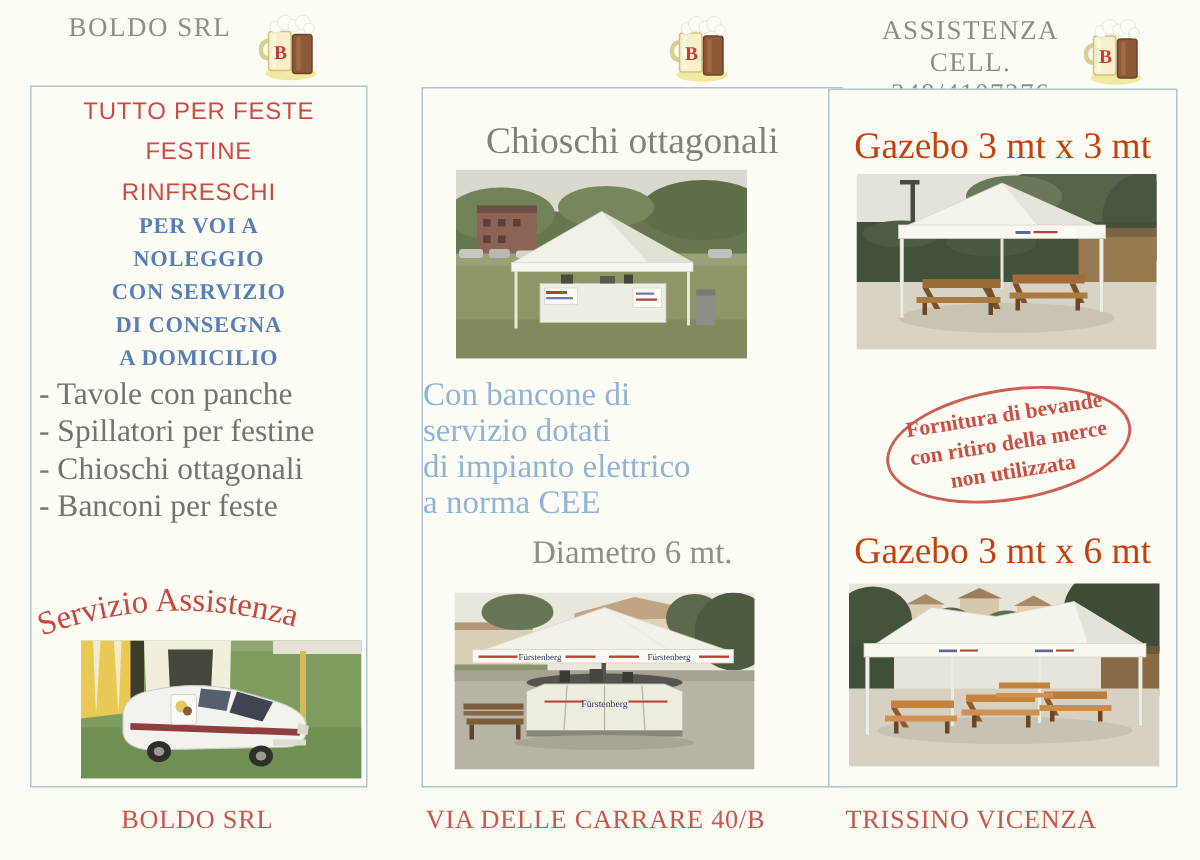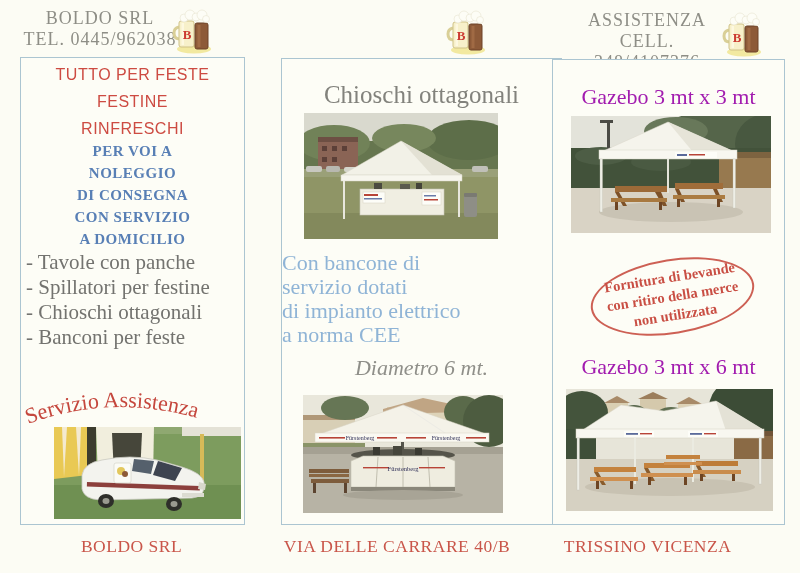--- a/index.html
+++ b/index.html
@@ -17,35 +17,34 @@
   .red-title{position:absolute;left:0;width:100%;text-align:center;
     font-family:"Liberation Sans",sans-serif;font-weight:normal;font-size:16px;line-height:27px;color:#cd4b42;letter-spacing:.5px;}
   .blue-sub{position:absolute;left:0;width:100%;text-align:center;
     font-weight:bold;font-size:15px;line-height:22px;color:#587fb5;letter-spacing:.5px;}
   .rental-list{position:absolute;left:5px;right:2px;font-size:21px;line-height:25px;color:#73736f;}
   
   .mid-title{position:absolute;left:0;width:100%;text-align:center;font-size:25px;color:#82827c;}
   .mid-blue{position:absolute;left:0;width:100%;text-align:left;font-size:22px;line-height:24px;color:#8fb4d6;}
   .mid-gray{position:absolute;left:0;width:100%;text-align:center;font-size:22px;color:#8f8f89;}
   
-  .gz-title{position:absolute;left:0;width:100%;text-align:center;font-size:22px;color:#a21caf;}
+  .gz-title{position:absolute;left:0;width:100%;text-align:center;font-size:25px;color:#c2410c;}
   .oval-stamp{position:absolute;border:2.5px solid #cd6054;border-radius:50%;
     transform:rotate(-9deg);display:flex;flex-direction:column;justify-content:center;
     text-align:center;font-weight:bold;font-size:14.5px;line-height:19px;color:#c94f44;}
   
   .footer-label{position:absolute;text-align:center;font-size:17.5px;letter-spacing:.5px;color:#c9564a;}
   .photo{position:absolute;}
   .photo svg{display:block;}
 </style>
 </head>
 <body>
 
 <div class="abs hdr-text" style="left:20px;top:8px;width:160px;">
   <div>BOLDO SRL</div>
-  <div>TEL. 0445/962038</div>
 </div>
 
 <svg class="abs" style="left:172px;top:7px;" width="44" height="47" viewBox="0 0 44 47">
   <ellipse cx="22" cy="42" rx="17" ry="4.5" fill="#f2e9a0"></ellipse>
   <path d="M7 20 Q2 21 2 26 Q2 32 8 32" fill="none" stroke="#d9cf96" stroke-width="3"></path>
   <rect x="7" y="14" width="15" height="26" rx="2" fill="#f7f0ca" stroke="#cfc286" stroke-width="1"></rect>
   <rect x="9.5" y="16" width="2.5" height="22" fill="#fdf8e0"></rect>
   <text x="15" y="32" font-size="13" font-weight="bold" fill="#cc3b33" text-anchor="middle" font-family="Liberation Serif, serif">B</text>
   <rect x="23" y="16" width="13" height="26" rx="2" fill="#8d5a38" stroke="#6d4228" stroke-width="1"></rect>
   <rect x="25.5" y="18" width="3" height="22" fill="#a06a44"></rect>
@@ -93,22 +92,22 @@
 
 <section class="panel" style="left:20px;top:57px;width:223px;height:466px;">
   <div class="red-title" style="top:3px;">
     <div>TUTTO PER FESTE</div>
     <div>FESTINE</div>
     <div>RINFRESCHI</div>
   </div>
   <div class="blue-sub" style="top:82px;">
     <div>PER VOI A</div>
     <div>NOLEGGIO</div>
+    <div>CON SERVIZIO</div>
     <div>DI CONSEGNA</div>
-    <div>CON SERVIZIO</div>
     <div>A DOMICILIO</div>
   </div>
   <div class="rental-list" style="top:192px;">
     <div>- Tavole con panche</div>
     <div>- Spillatori per festine</div>
     <div>- Chioschi ottagonali</div>
     <div>- Banconi per feste</div>
   </div>
 
   <svg class="abs" style="left:2px;top:333px;" width="217" height="48" viewBox="0 0 217 48">
@@ -193,21 +192,21 @@
       <rect x="160" y="80" width="13" height="4" rx="1" fill="#7a7a72"></rect>
     </svg>
   </div>
 
   <div class="mid-blue" style="top:192px;">
     <div>Con bancone di</div>
     <div>servizio dotati</div>
     <div>di impianto elettrico</div>
     <div>a norma CEE</div>
   </div>
-  <div class="mid-gray" style="top:296px;font-style:italic;">Diametro 6 mt.</div>
+  <div class="mid-gray" style="top:296px;">Diametro 6 mt.</div>
 
   <div class="photo" style="left:21px;top:336px;">
     <svg width="200" height="118" viewBox="0 0 200 118">
       <rect width="200" height="118" fill="#e9e7db"></rect>
       <rect x="0" y="20" width="52" height="30" fill="#d8cfb6"></rect>
       <rect x="0" y="20" width="52" height="5" fill="#b09878"></rect>
       <rect x="84" y="12" width="72" height="34" fill="#ddd3b8"></rect>
       <polygon points="80,14 120,3 162,12 162,17 80,19" fill="#c0a584"></polygon>
       <ellipse cx="42" cy="13" rx="24" ry="12" fill="#667655"></ellipse>
       <ellipse cx="160" cy="17" rx="19" ry="16" fill="#5a6a4a"></ellipse>

